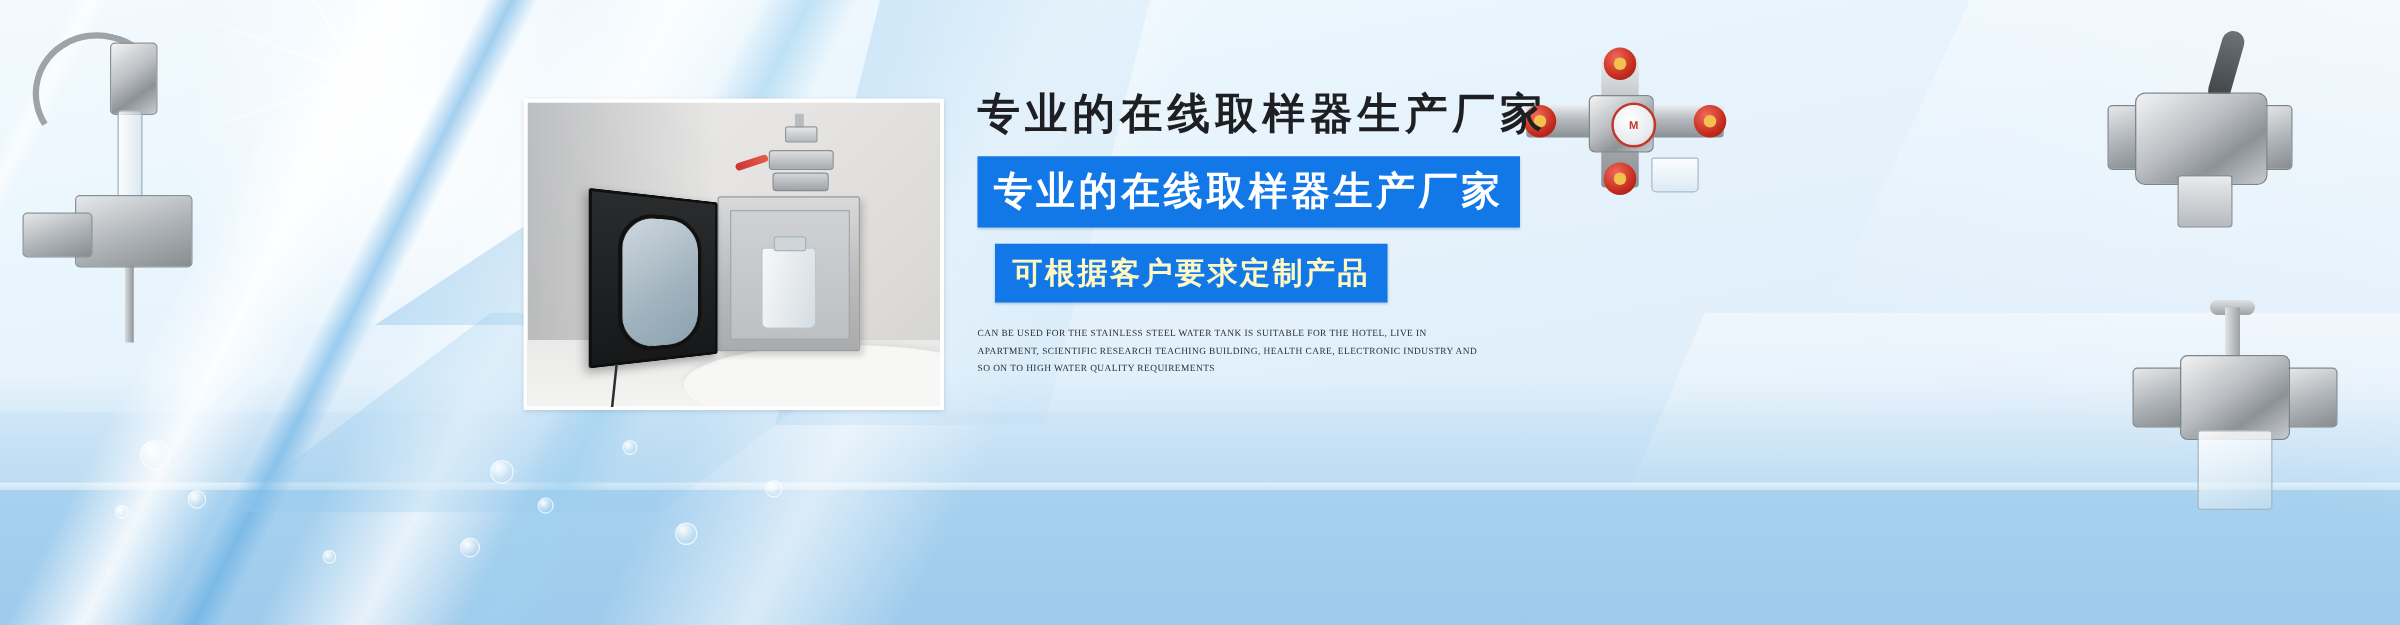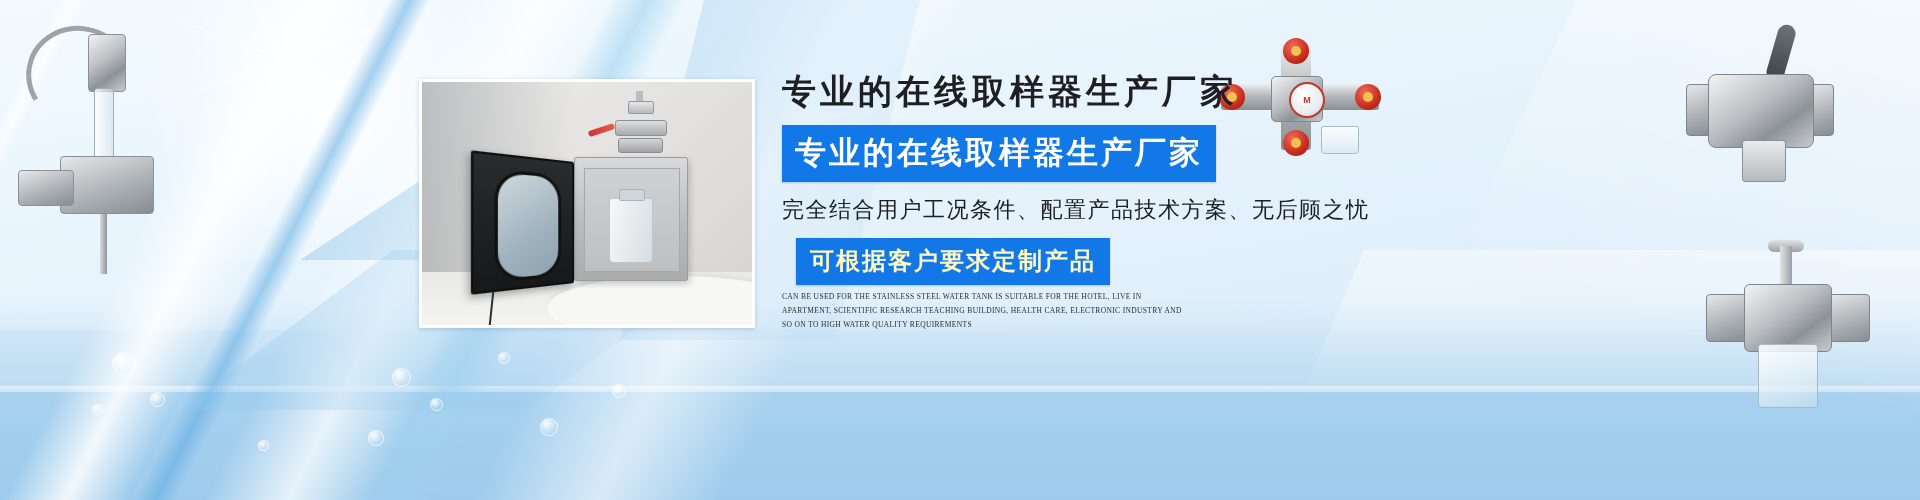--- a/index.html
+++ b/index.html
@@ -209,21 +209,21 @@
     margin-top:13px;font-size:22px;color:#1c1f22;letter-spacing:1.5px;
     white-space:nowrap;
   }
   .hl-bar2{
     display:inline-block;background:#1278e8;color:#fef9c3;
     font-size:24px;font-weight:bold;letter-spacing:2px;
     padding:7px 14px 8px 14px;margin-top:13px;margin-left:14px;white-space:nowrap;
     box-shadow:0 1px 2px rgba(20,70,130,.25);
   }
   .fineprint{
-    margin-top:5px;width:400px;
+    margin-top:18px;width:400px;
     font-family:"Liberation Serif","DejaVu Serif",serif;
     font-size:7.5px;line-height:1.85;color:#2a2d31;letter-spacing:.35px;
     text-transform:uppercase;
   }
 
   
   .watermark{
     position:absolute;left:222px;top:366px;
     font-family:"Liberation Serif","DejaVu Serif",serif;
     font-size:40px;font-style:italic;font-weight:bold;
@@ -345,19 +345,18 @@
     <div class="bv-stem"></div>
     <div class="bv-fl metal2"></div>
     <div class="bv-fr metal2"></div>
     <div class="bv-body metal"></div>
     <div class="bv-glass"></div>
   </div>
 
   <div class="text-col">
     <div class="company">专业的在线取样器生产厂家</div>
     <div><span class="hl-bar">专业的在线取样器生产厂家</span></div>
-    <div class="line3">完全结合用户工况条件、配置产品技术方案、无后顾之忧</div>
     <div><span class="hl-bar2">可根据客户要求定制产品</span></div>
     <div class="fineprint">CAN BE USED FOR THE STAINLESS STEEL WATER TANK IS SUITABLE FOR THE HOTEL, LIVE IN APARTMENT, SCIENTIFIC RESEARCH TEACHING BUILDING, HEALTH CARE, ELECTRONIC INDUSTRY AND SO ON TO HIGH WATER QUALITY REQUIREMENTS</div>
   </div>
 
 
 </div>
 
 </body></html>

